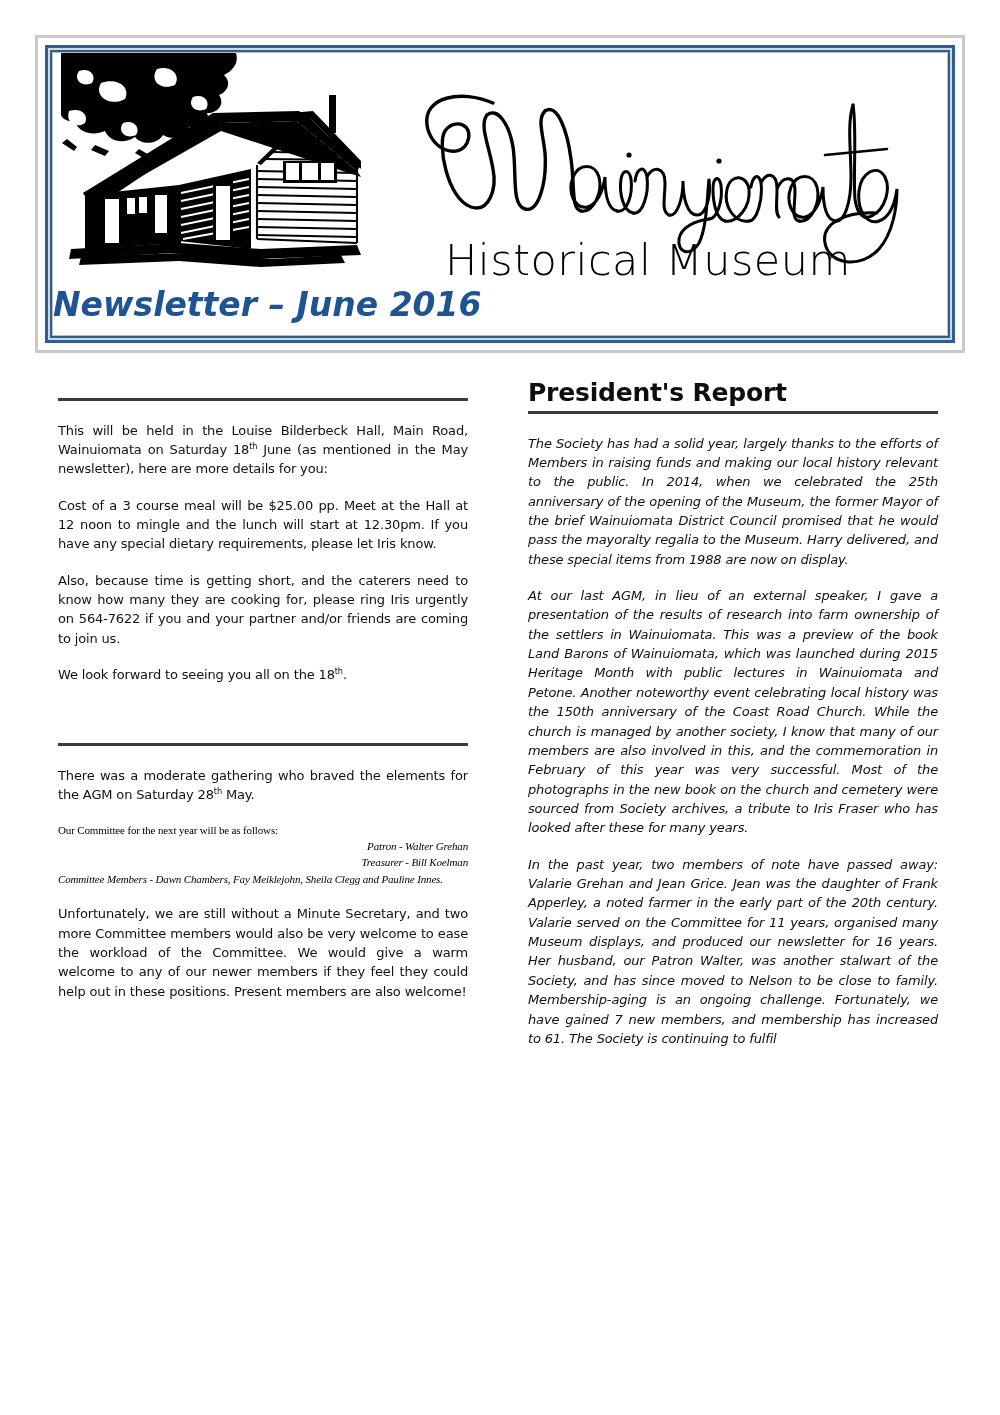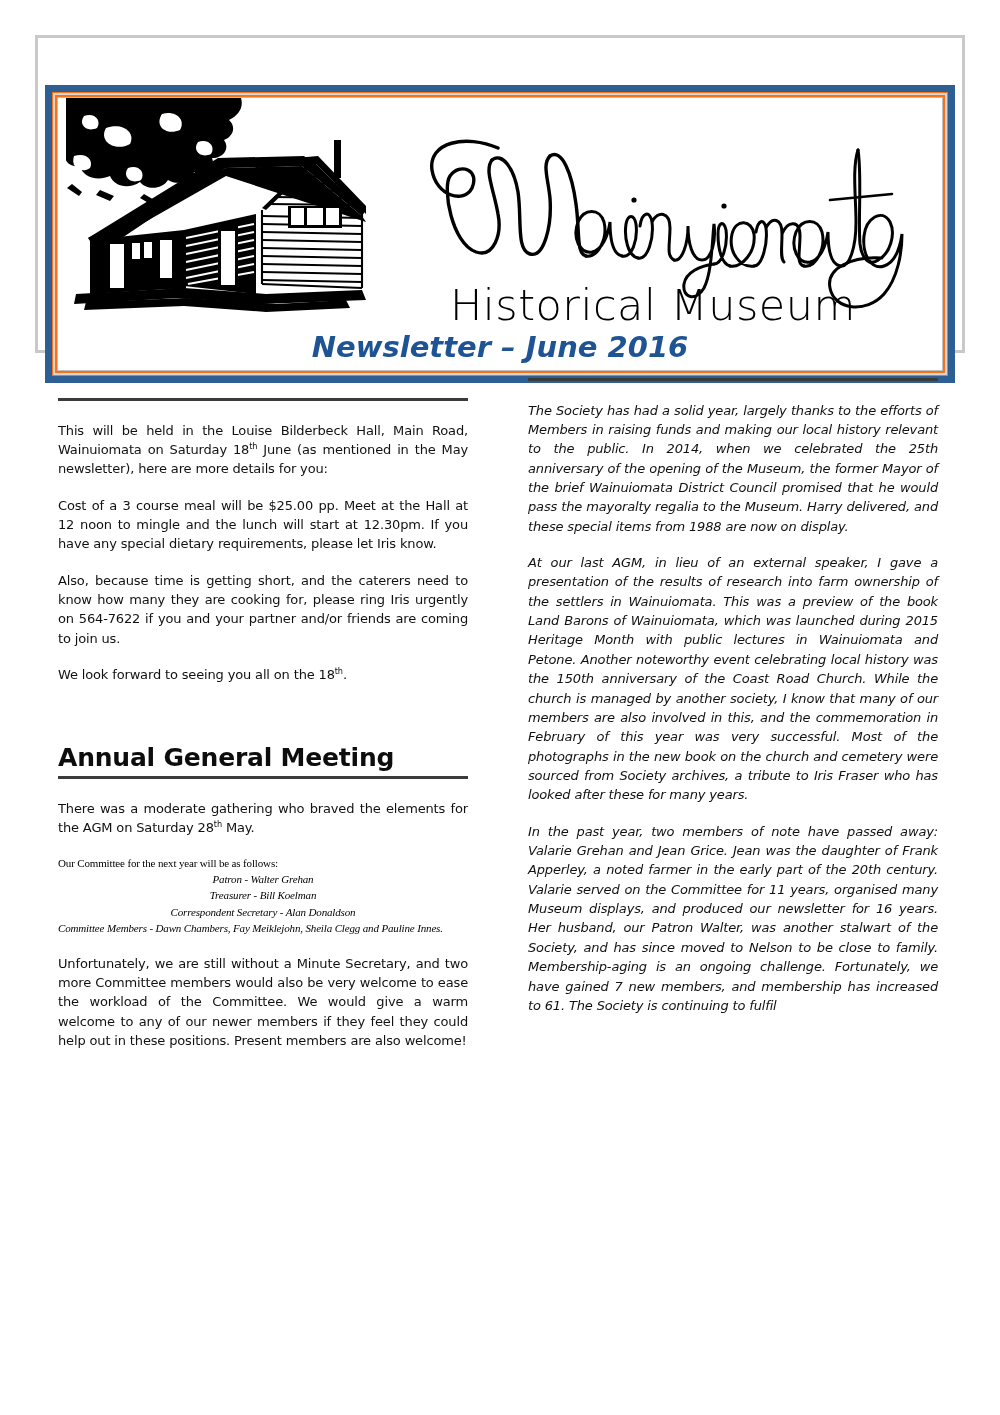--- a/index.html
+++ b/index.html
@@ -33,24 +33,22 @@
     height: 100%;
     box-sizing: border-box;
     border: 2px solid #ffffff;
     padding: 2px;
   }
   .header-frame-blue {
     width: 100%;
     height: 100%;
     box-sizing: border-box;
     border: 7px solid #2e5f94;
-    background: #f97316;
-    padding: 5px;
+    background: #5eead4;
     position: relative;
-    margin-top: 40px;
   }
   .header-frame-inner {
     width: 100%;
     height: 100%;
     box-sizing: border-box;
     border: 1px solid #bfbfbf;
     outline: 2px solid #d6d6d6;
     outline-offset: 2px;
     background: #ffffff;
     position: relative;
@@ -87,23 +85,22 @@
     letter-spacing: 0.5px;
     color: #000;
     white-space: nowrap;
   }
 
   .newsletter-title {
     position: absolute;
     left: 0;
     right: 0;
     top: 232px;
-    text-align: center;
     font-family: "DejaVu Sans", sans-serif;
-    font-size: 29px;
+    font-size: 33px;
     font-weight: bold;
     font-style: italic;
     color: #1f5494;
     letter-spacing: 0px;
   }
 
   
   .columns {
     position: absolute;
     left: 0;
@@ -146,21 +143,21 @@
   .italic { font-style: italic; }
 
   .committee-list {
     font-family: Liberation Serif, serif;
     font-size: 11px;
     line-height: 1.49;
     font-style: italic;
     margin: 16px 0 17px 0;
     letter-spacing: -0.15px;
   }
-  .committee-list .roles { text-align: center; }
+  .committee-list .roles { text-align: right; }
   .committee-list .members { text-align: justify; }
   .committee-intro {
     font-style: normal;
     display: block;
   }
 
   .gap-before-agm { height: 42px; }
 
   sup {
     font-size: 0.63em;
@@ -352,38 +349,37 @@
     <p class="body-text"><span>This will be held in the Louise Bilderbeck Hall, Main Road, Wainuiomata on Saturday 18</span><sup>th</sup><span> June (as mentioned in the May newsletter), here are more details for you:</span></p>
 
     <p class="body-text">Cost of a 3 course meal will be $25.00 pp.   Meet at the Hall at 12 noon to mingle and the lunch will start at 12.30pm.  If you have any special dietary requirements, please let Iris know.</p>
 
     <p class="body-text">Also, because time is getting short, and the caterers need to know how many they are cooking for, please ring Iris urgently on 564-7622  if you and your partner and/or friends are coming to join us.</p>
 
     <p class="body-text"><span>We look forward to seeing you all on the 18</span><sup>th</sup><span>.</span></p>
 
     <div class="gap-before-agm"></div>
 
-    <h2 class="section-heading">Annual General Meeting</h2>
     <div class="section-rule"></div>
 
     <p class="body-text"><span>There was a moderate gathering who braved the elements for the AGM on Saturday 28</span><sup>th</sup><span> May.</span></p>
 
     <div class="committee-list">
       <span class="committee-intro">Our Committee for the next year will be as follows:</span>
       <div class="roles">Patron - Walter Grehan</div>
       <div class="roles">Treasurer - Bill Koelman</div>
-      <div class="roles">Correspondent Secretary - Alan Donaldson</div>
       <div class="members">Committee Members - Dawn Chambers, Fay Meiklejohn, Sheila Clegg and Pauline Innes.</div>
     </div>
 
     <p class="body-text last">Unfortunately, we are still without a Minute Secretary, and two more Committee members would also be very welcome to ease the workload of the Committee.  We would give a warm welcome to any of our newer members if they feel they could help out in these positions. Present members are also welcome!</p>
   </div>
 
   <div class="col col-right">
 
+    <h2 class="section-heading">President's Report</h2>
     <div class="section-rule"></div>
 
     <p class="body-text italic">The Society has had a solid year, largely thanks to the efforts of Members in raising funds and making our local history relevant to the public. In 2014, when we celebrated the 25th anniversary of the opening of the Museum, the former Mayor of the brief Wainuiomata District Council promised that he would pass the mayoralty regalia to the Museum. Harry delivered, and these special items from 1988 are now on display.</p>
 
     <p class="body-text italic">At our last AGM, in lieu of an external speaker, I gave a presentation of the results of research into farm ownership of the settlers in Wainuiomata. This was a preview of the book Land Barons of Wainuiomata, which was launched during 2015 Heritage Month with public lectures in Wainuiomata and Petone. Another noteworthy event celebrating local history was the 150th anniversary of the Coast Road Church. While the church is managed by another society, I know that many of our members are also involved in this, and the commemoration in February of this year was very successful. Most of the photographs in the new book on the church and cemetery were sourced from Society archives, a tribute to Iris Fraser who has looked after these for many years.</p>
 
     <p class="body-text italic last">In the past year, two members of note have passed away: Valarie Grehan and Jean Grice. Jean was the daughter of Frank Apperley, a noted farmer in the early part of the 20th century. Valarie served on the Committee for 11 years, organised many Museum displays, and produced our newsletter for 16 years. Her husband, our Patron Walter, was another stalwart of the Society, and has since moved to Nelson to be close to family. Membership-aging is an ongoing challenge. Fortunately, we have gained 7 new members, and membership has increased to 61. The Society is continuing to fulfil</p>
   </div>
 
 </div>

